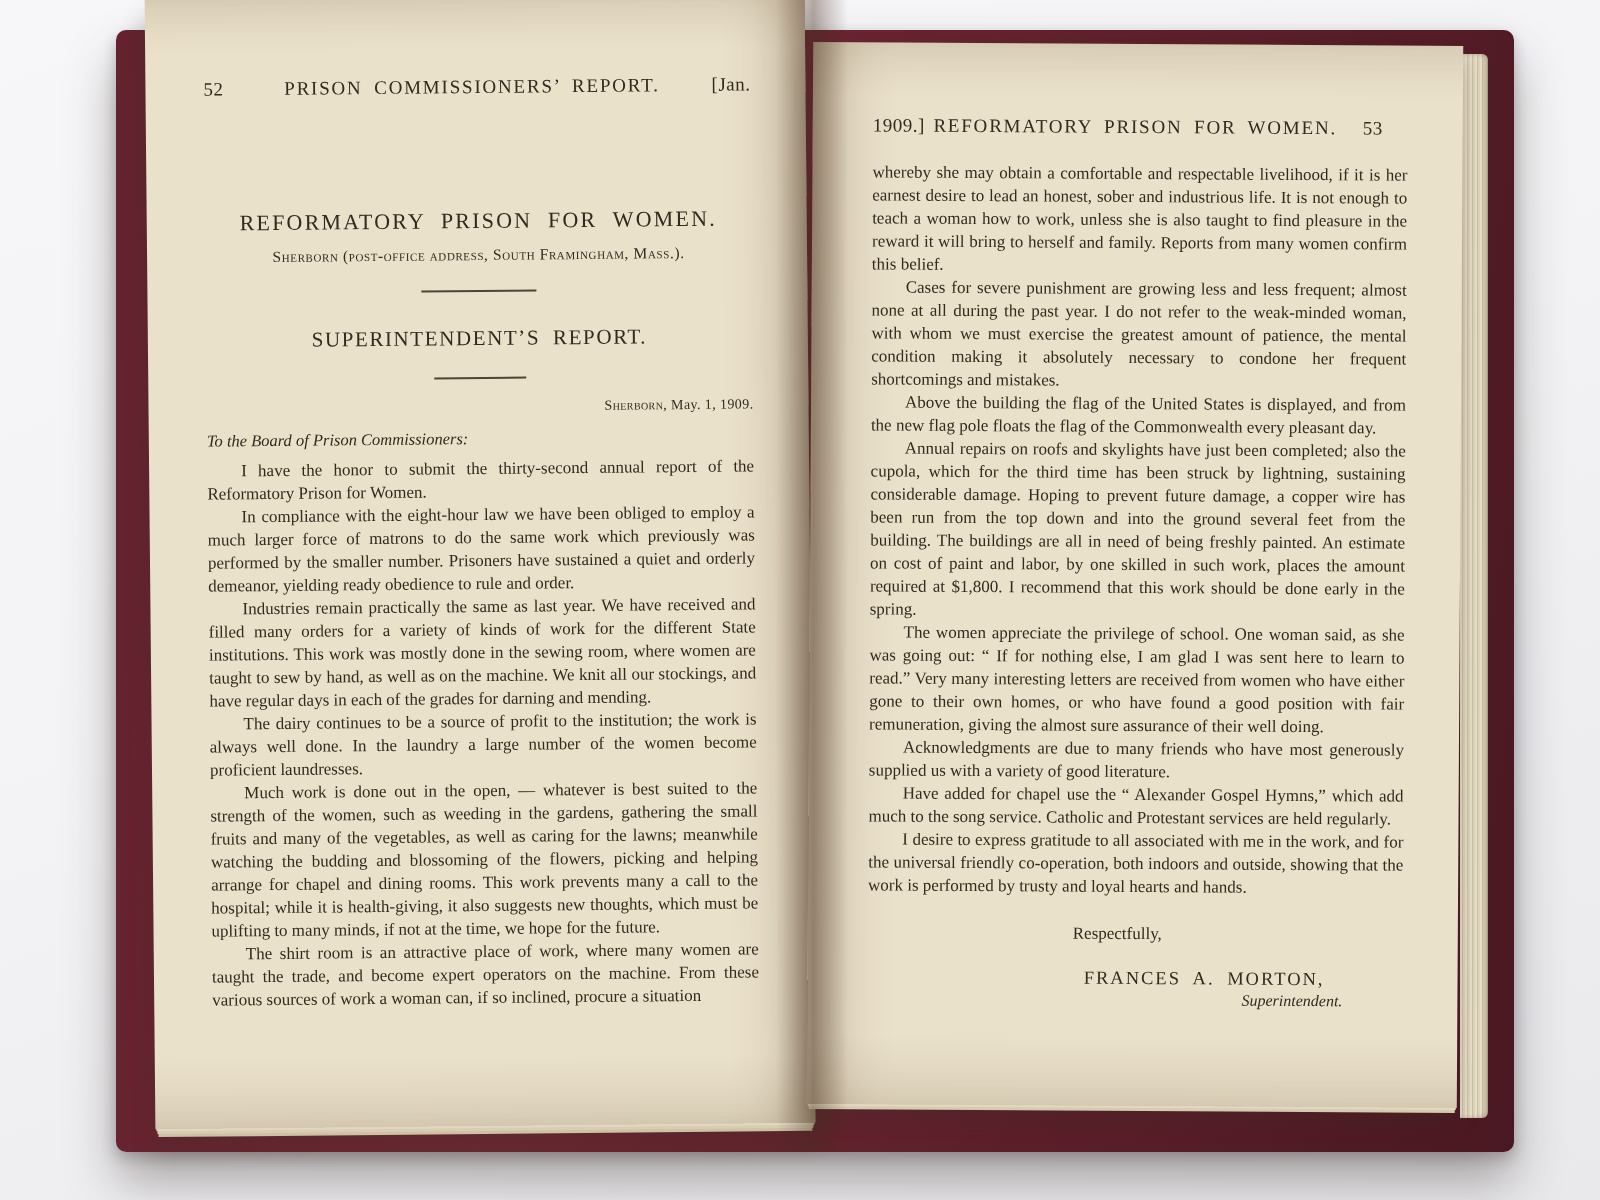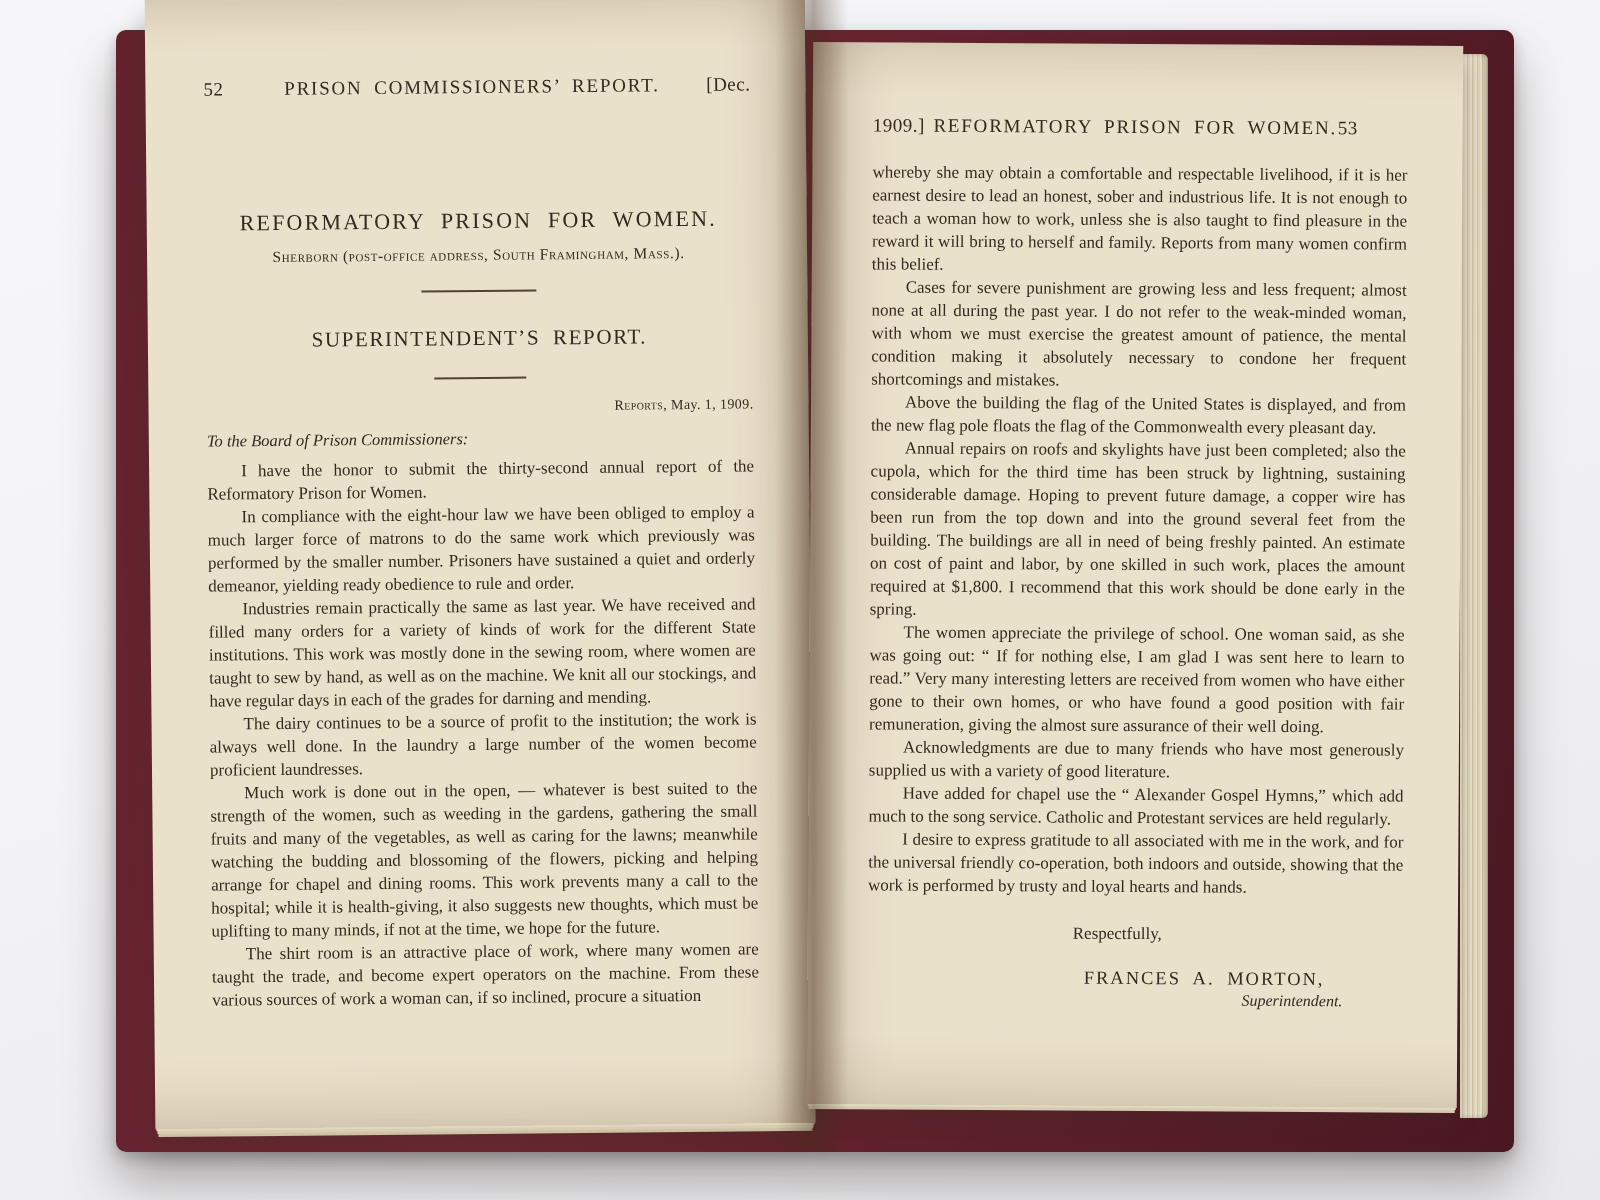--- a/index.html
+++ b/index.html
@@ -75,21 +75,21 @@
 
   
   .running-head{
     display:grid; grid-template-columns:60px 1fr 70px; align-items:baseline;
     font-size:19px; letter-spacing:.5px;
   }
   .running-head .center{
     text-align:center; letter-spacing:1.8px; word-spacing:5px; font-size:19px;
   }
   .running-head .num-left{ text-align:left; }
-  .running-head .num-right{ text-align:left; }
+  .running-head .num-right{ text-align:center; }
   .running-head .edge-right{ text-align:right; }
   .running-head .edge-left{ text-align:left;margin-top:8px; }
 
   .title-block{ text-align:center; margin-top:110px; }
   .report-title{
     font-size:22px; letter-spacing:2.2px; word-spacing:8px; font-weight:normal;
   }
   .report-subtitle{
     margin-top:12px; font-size:15.5px; font-variant:small-caps; letter-spacing:.6px;
   }
@@ -133,36 +133,36 @@
 <body>
 
 <div class="book">
 
   <div class="fore-edge"></div>
 
   <div class="page left">
     <div class="running-head">
       <span class="num-left">52</span>
       <span class="center">PRISON COMMISSIONERS’ REPORT.</span>
-      <span class="edge-right">[Dec.</span>
+      <span class="edge-right">[Jan.</span>
     </div>
 
     <div class="title-block">
       <div class="report-title">REFORMATORY PRISON FOR WOMEN.</div>
       <div class="report-subtitle">Sherborn (post-office address, South Framingham, Mass.).</div>
     </div>
 
     <div class="rule"></div>
 
     <div class="section-heading">SUPERINTENDENT’S REPORT.</div>
 
     <div class="rule short"></div>
 
     <div class="dateline">
-      <span class="place">Reports,</span><span> May. 1, 1909.</span>
+      <span class="place">Sherborn,</span><span> May. 1, 1909.</span>
     </div>
 
     <div class="salutation">To the Board of Prison Commissioners:</div>
 
     <div class="body-text">
       <p>I have the honor to submit the thirty-second annual report of the Reformatory Prison for Women.</p>
       <p>In compliance with the eight-hour law we have been obliged to employ a much larger force of matrons to do the same work which previously was performed by the smaller number.  Prisoners have sustained a quiet and orderly demeanor, yielding ready obedience to rule and order.</p>
       <p>Industries remain practically the same as last year.  We have received and filled many orders for a variety of kinds of work for the different State institutions.  This work was mostly done in the sewing room, where women are taught to sew by hand, as well as on the machine.  We knit all our stockings, and have regular days in each of the grades for darning and mending.</p>
       <p>The dairy continues to be a source of profit to the institution; the work is always well done.  In the laundry a large number of the women become proficient laundresses.</p>
       <p>Much work is done out in the open, — whatever is best suited to the strength of the women, such as weeding in the gardens, gathering the small fruits and many of the vegetables, as well as caring for the lawns; meanwhile watching the budding and blossoming of the flowers, picking and helping arrange for chapel and dining rooms.  This work prevents many a call to the hospital; while it is health-giving, it also suggests new thoughts, which must be uplifting to many minds, if not at the time, we hope for the future.</p>

